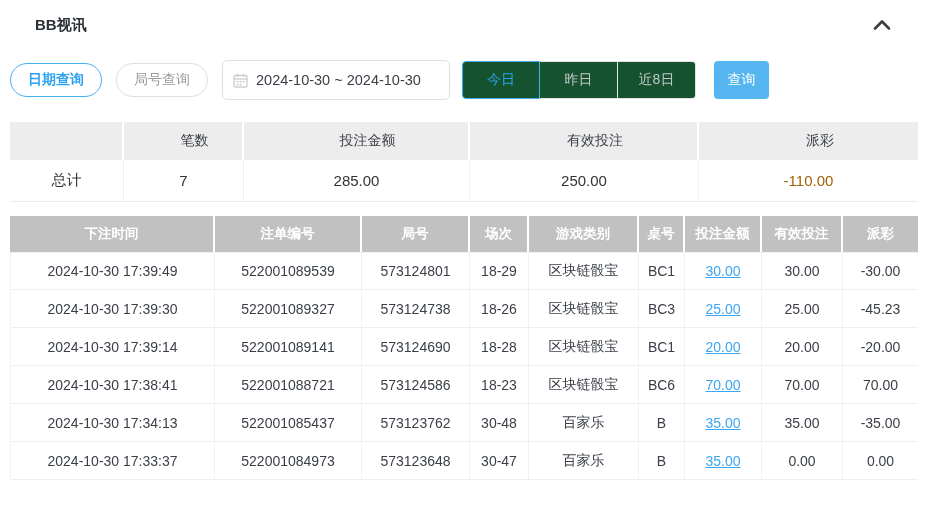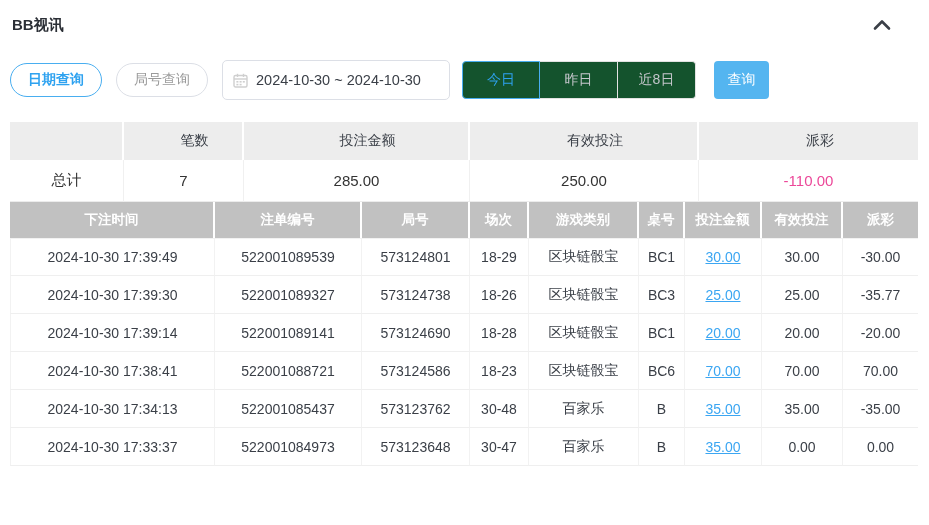--- a/index.html
+++ b/index.html
@@ -6,21 +6,21 @@
   html, body { background: #fff; }
   body {
     width: 929px; height: 525px;
     font-family: "Liberation Sans", "DejaVu Sans", sans-serif;
     color: #333; font-size: 14px; overflow: hidden; position: relative;
   }
   .panel { padding: 10px 10px 0 10px; }
 
   
   .panel-header { display: flex; align-items: center; justify-content: space-between; padding: 4px 2px 0 2px; }
-  .panel-title { font-size: 15px; font-weight: bold; color: #2b2f36; }
+  .panel-title { font-size: 15px; font-weight: bold; color: #2b2f36; margin-left: 23px; }
   .collapse-btn { width: 30px; height: 22px; display: flex; align-items: center; justify-content: center; cursor: pointer; margin-right: 20px; }
 
   
   .filter-row { display: flex; align-items: center; margin-top: 24px; height: 40px; }
   .pill {
     height: 34px; padding: 0 17px; border-radius: 17px; background: #fff;
     border: 1px solid #dcdfe6; color: #9a9a9a; font-size: 14px;
     display: inline-flex; align-items: center; justify-content: center; cursor: pointer;
   }
   .pill.active { border-color: #49aef0; color: #2ea2f0; font-weight: bold; }
@@ -59,35 +59,35 @@
     border-right: 2px solid #fff;
     padding-left: 23px;
   }
   .summary-table th:last-child { border-right: none; }
   .summary-table td {
     height: 42px; background: #fff; font-size: 15px;
     border-bottom: 1px solid #ececec; border-right: 1px solid #f0f0f0;
   }
   .summary-table td:last-child { border-right: none; }
 
-  .main-table { }
+  .main-table { margin-top: 14px; }
   .main-table th {
     background: #c1c1c1; color: #fff; height: 36px; font-size: 13.5px; font-weight: bold;
     border-right: 2px solid #fff;
   }
   .main-table th:last-child { border-right: none; }
   .main-table td {
     height: 38px; background: #fff; font-size: 14px; color: #3a3f47;
     border-bottom: 1px solid #efefef; border-right: 1px solid #f2f2f2;
   }
   .main-table td:first-child { border-left: 1px solid #f2f2f2; }
   .main-table td:last-child { border-right: none; }
   .main-table tbody tr:first-child td { border-top: 1px solid #f2f2f2; }
 
-  .neg { color: #ec4899; }
+  .neg { color: #a16207; }
   .amount-link { color: #3ba6f2; text-decoration: underline; cursor: pointer; }
 </style>
 </head>
 <body>
 
 <div class="panel">
 
   <div class="panel-header">
     <div class="panel-title">BB视讯</div>
     <div class="collapse-btn">
@@ -194,21 +194,21 @@
         </tr>
         <tr>
           <td>2024-10-30 17:39:30</td>
           <td>522001089327</td>
           <td>573124738</td>
           <td>18-26</td>
           <td>区块链骰宝</td>
           <td>BC3</td>
           <td><span class="amount-link">25.00</span></td>
           <td>25.00</td>
-          <td class="neg">-35.77</td>
+          <td class="neg">-45.23</td>
         </tr>
         <tr>
           <td>2024-10-30 17:39:14</td>
           <td>522001089141</td>
           <td>573124690</td>
           <td>18-28</td>
           <td>区块链骰宝</td>
           <td>BC1</td>
           <td><span class="amount-link">20.00</span></td>
           <td>20.00</td>

